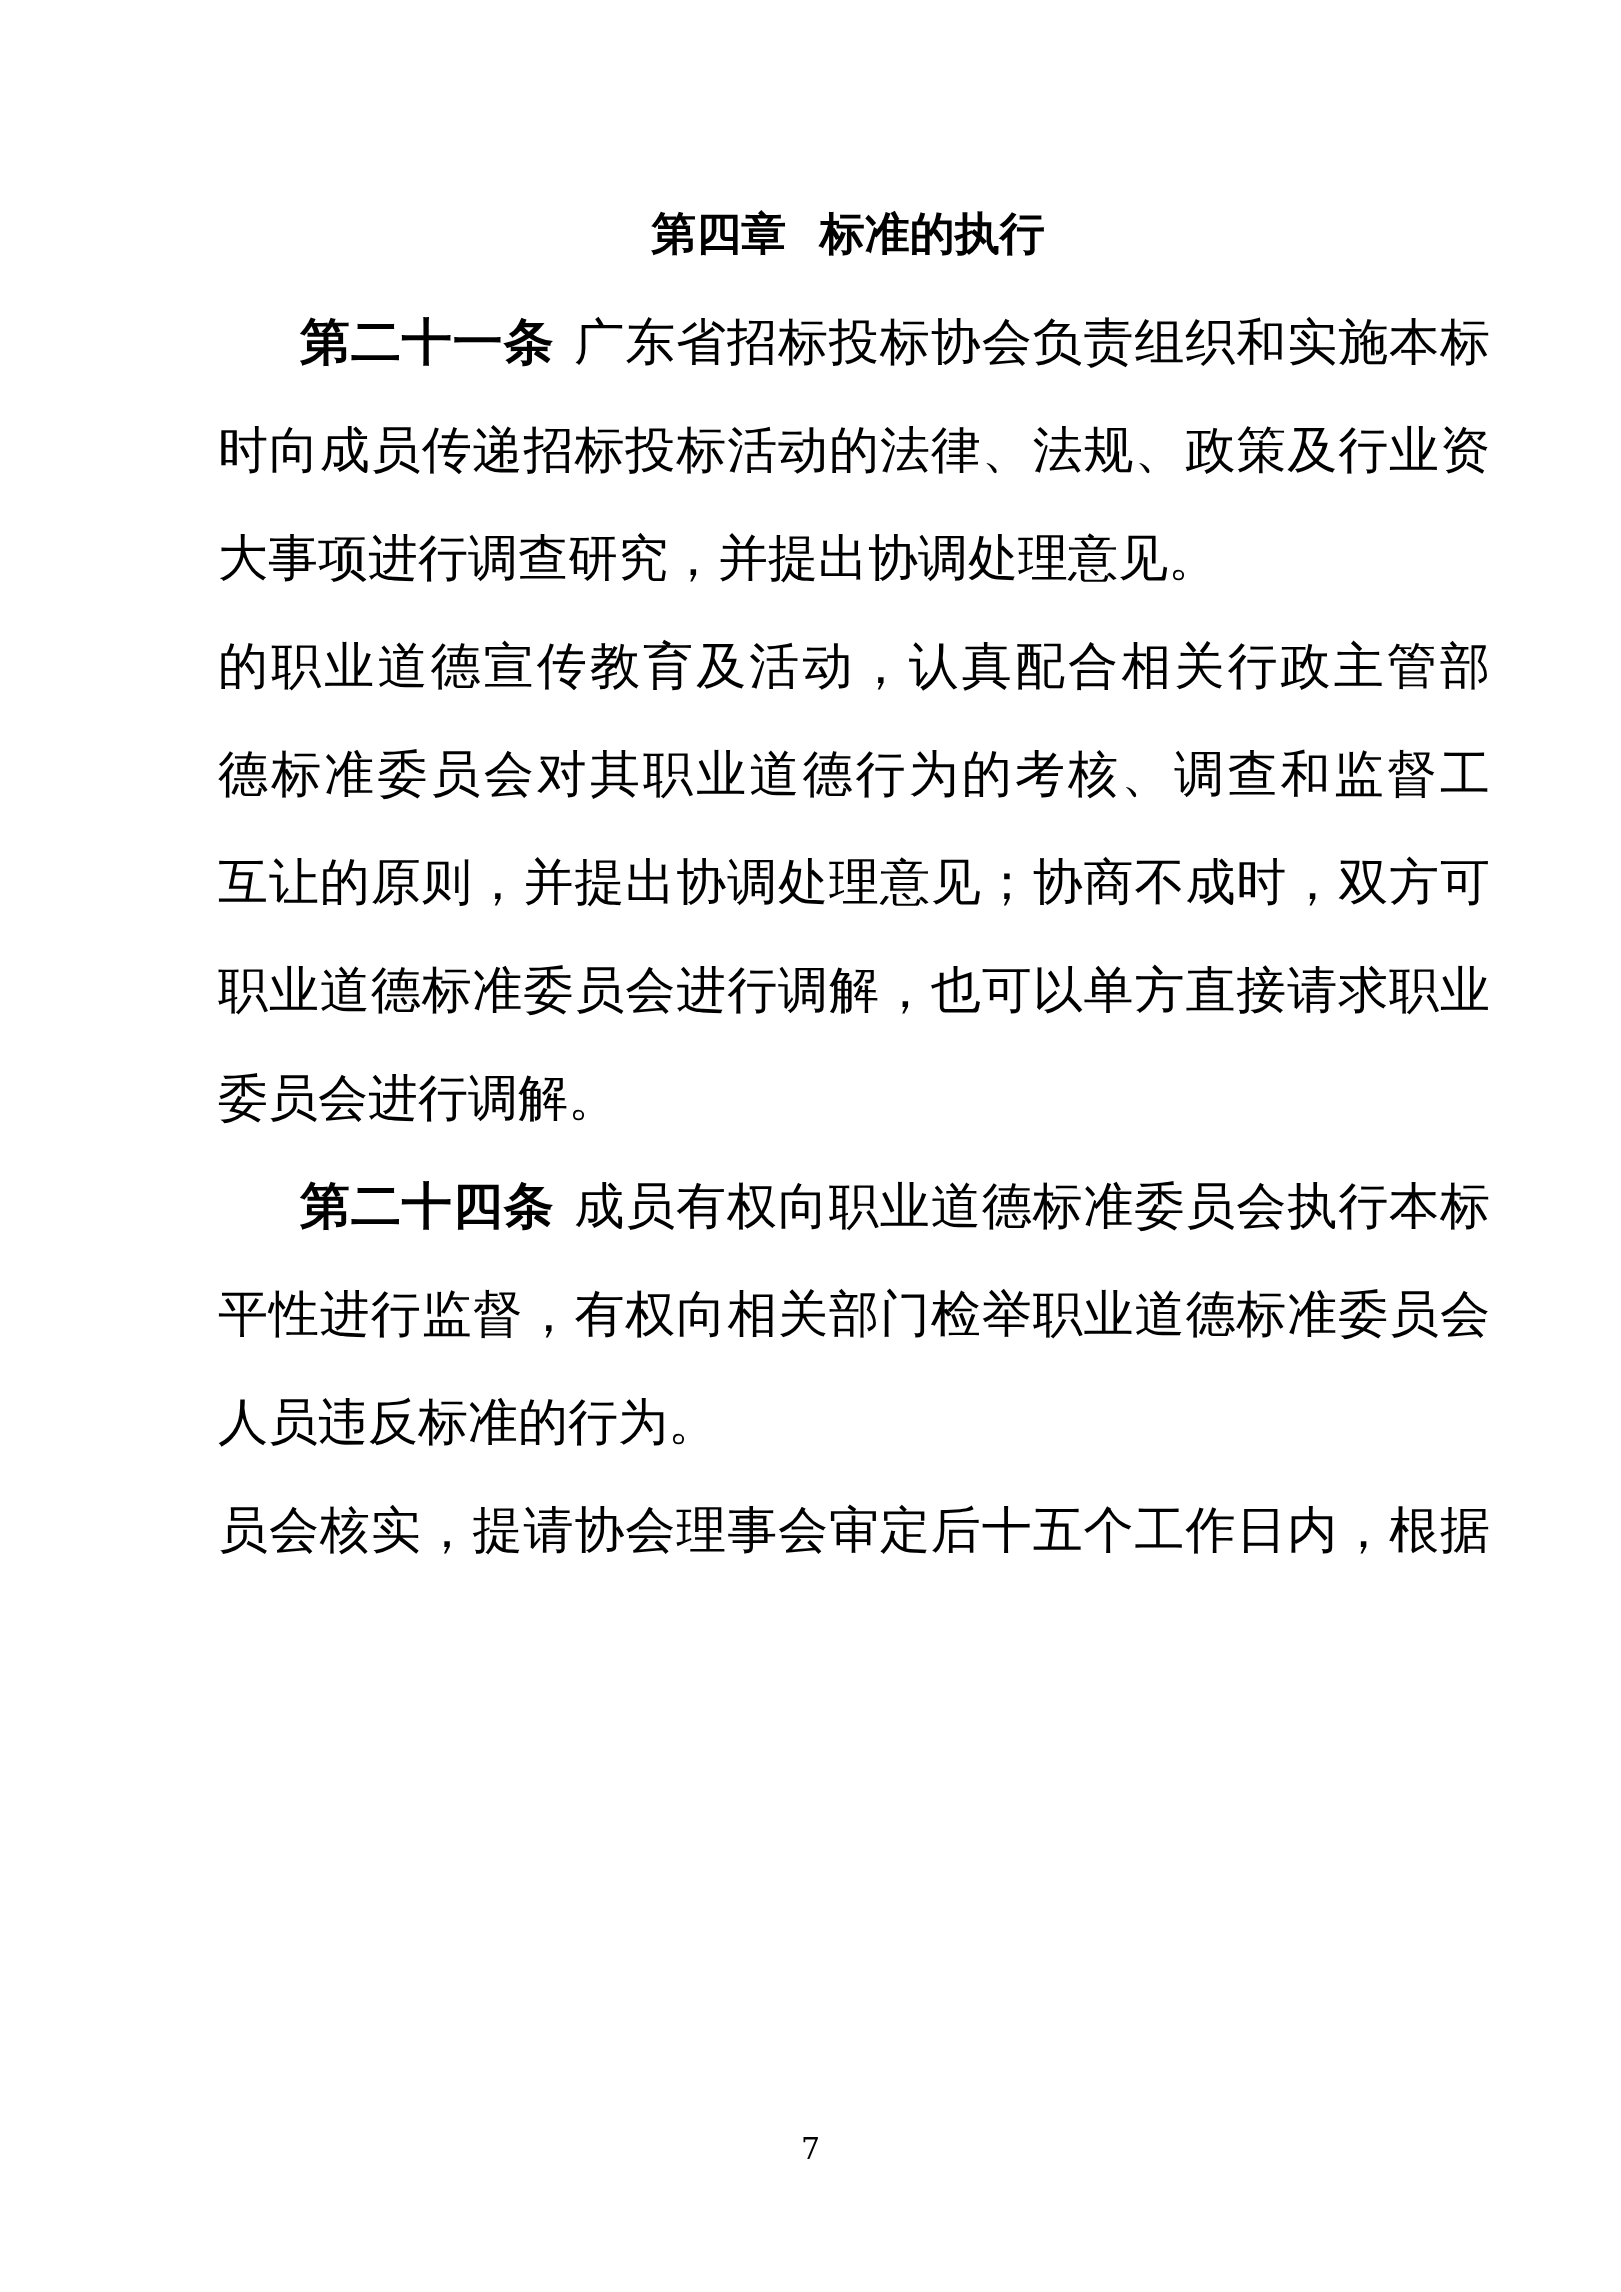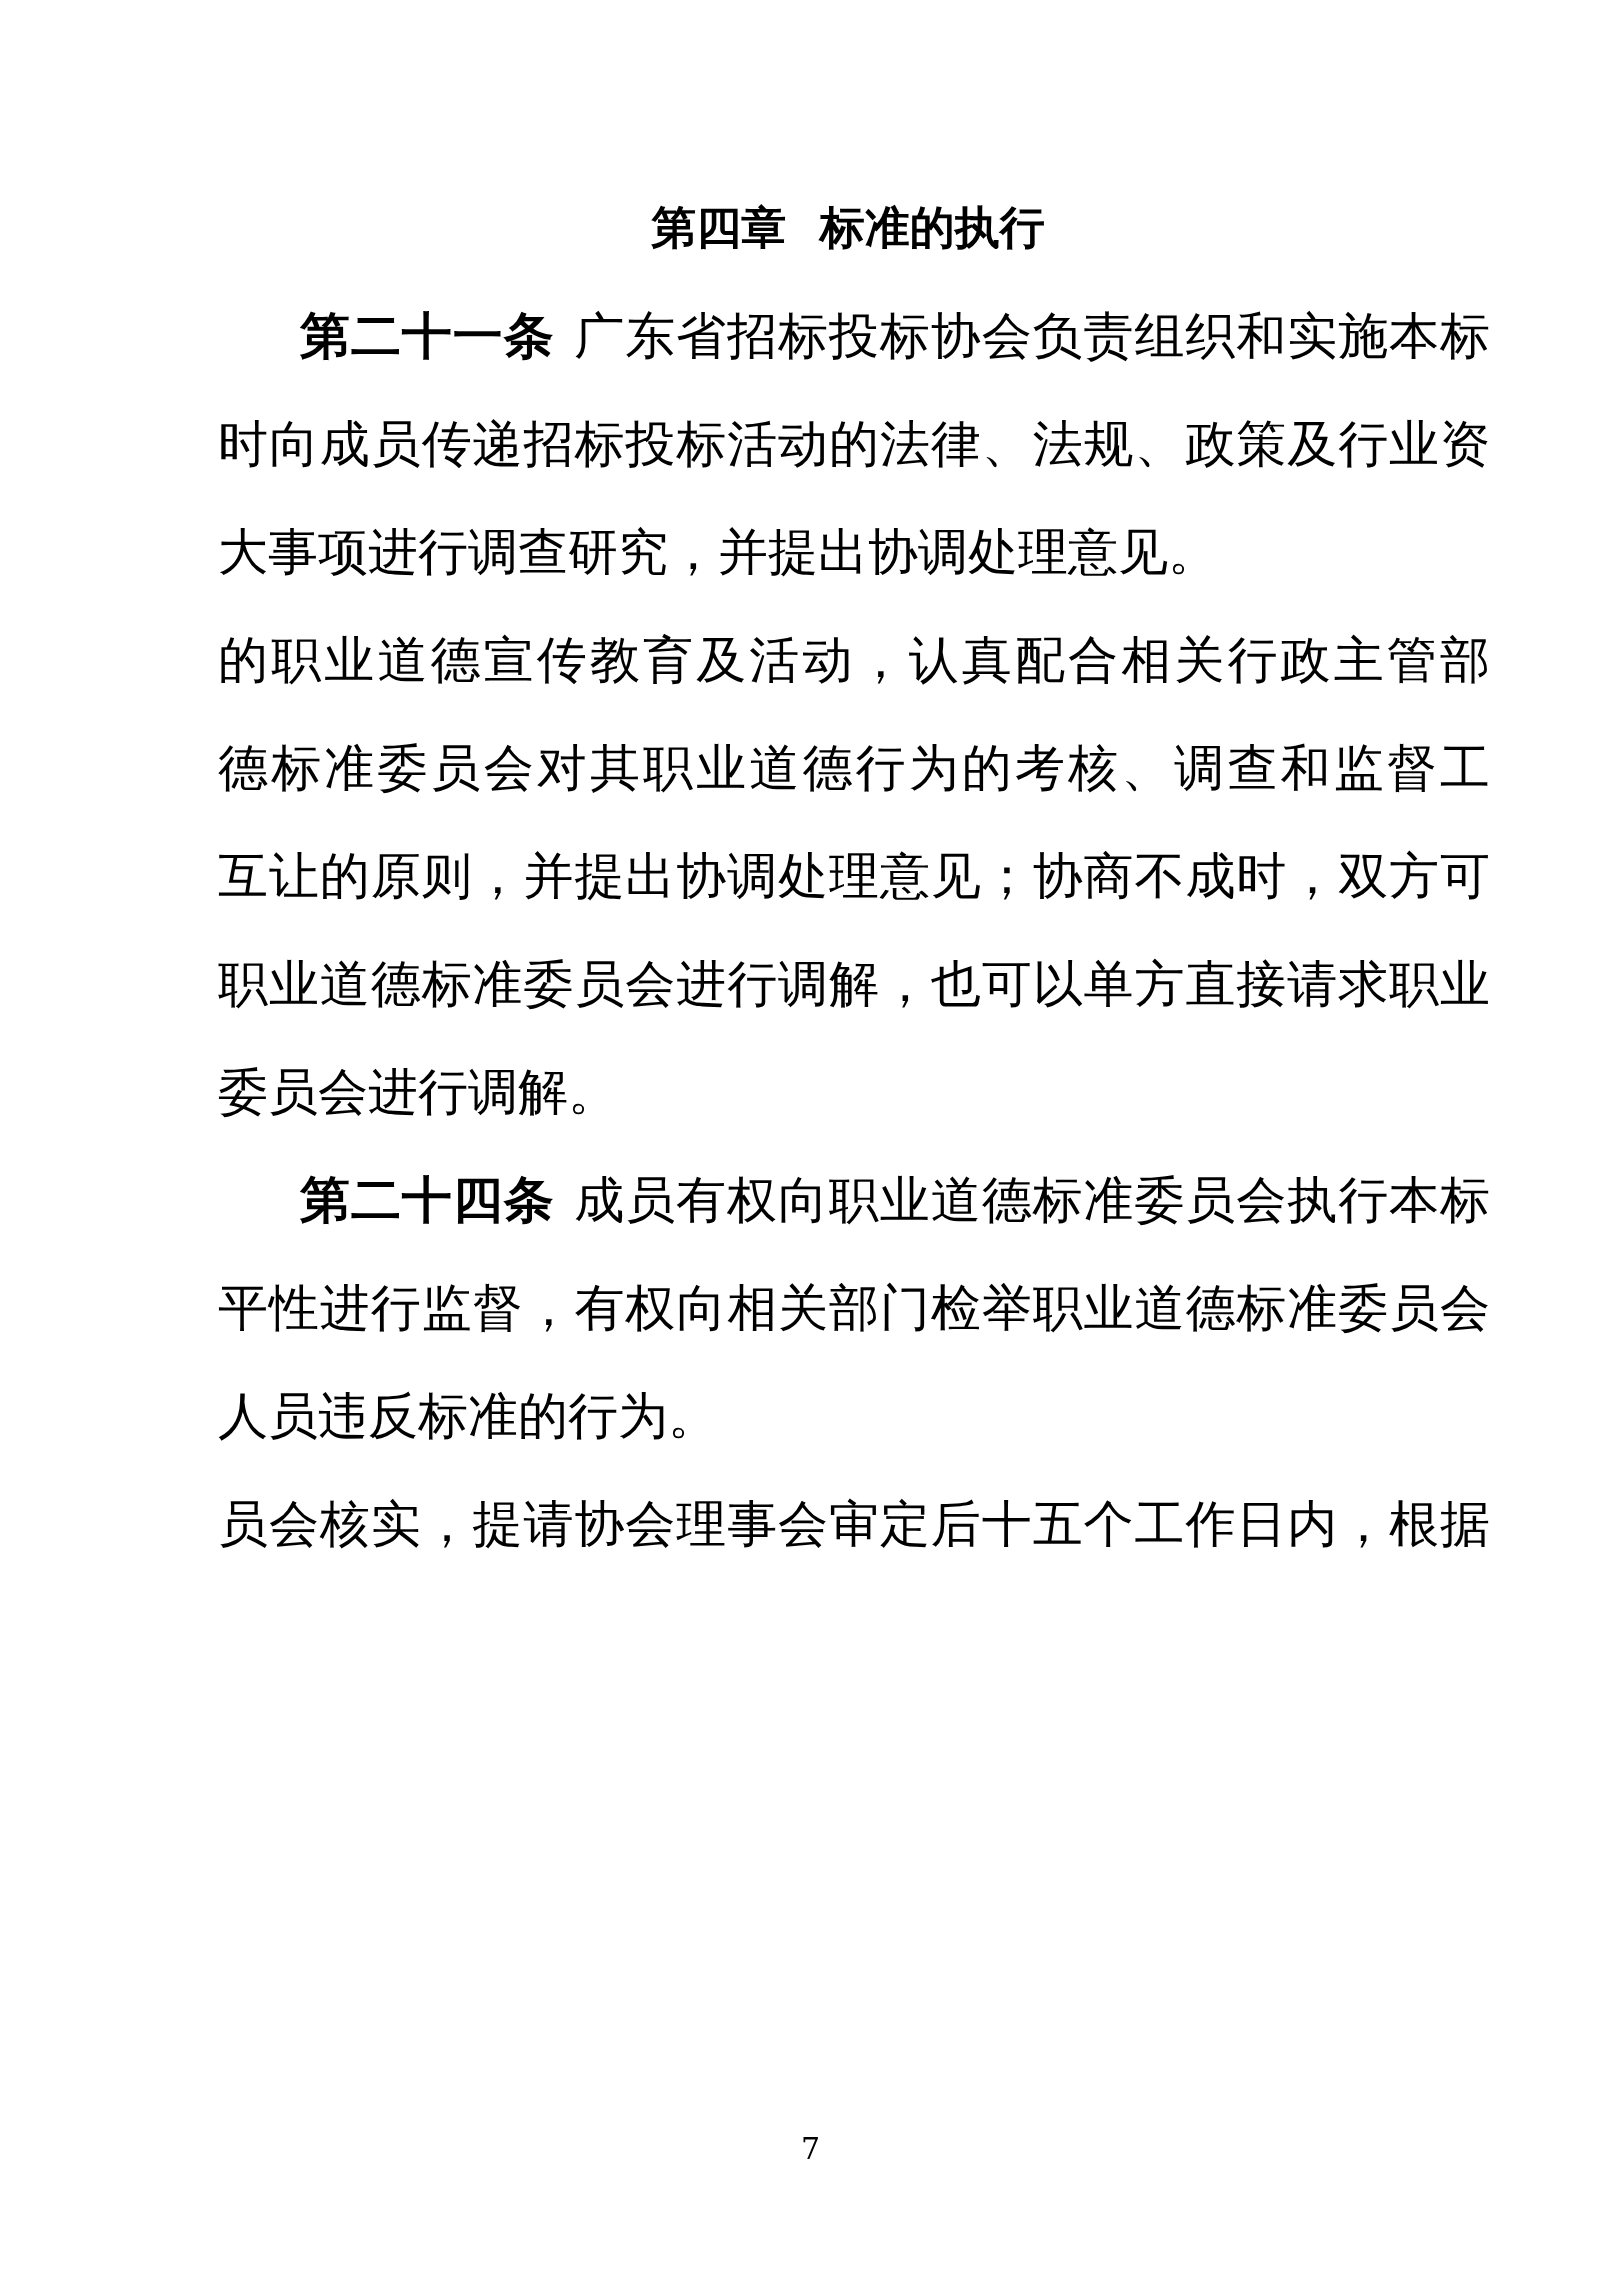--- a/index.html
+++ b/index.html
@@ -11,21 +11,21 @@
     height: 2293px;
     background: #ffffff;
     color: #000000;
     font-family: "DejaVu Sans", sans-serif;
     overflow: hidden;
   }
 
   .content {
     position: absolute;
     left: 206px;
-    top: 174px;
+    top: 180px;
     width: 1284px;
   }
 
   .title {
     font-size: 45px;
     font-weight: bold;
     line-height: 108px;
     height: 108px;
     text-align: center;
     word-spacing: 17.6px;

